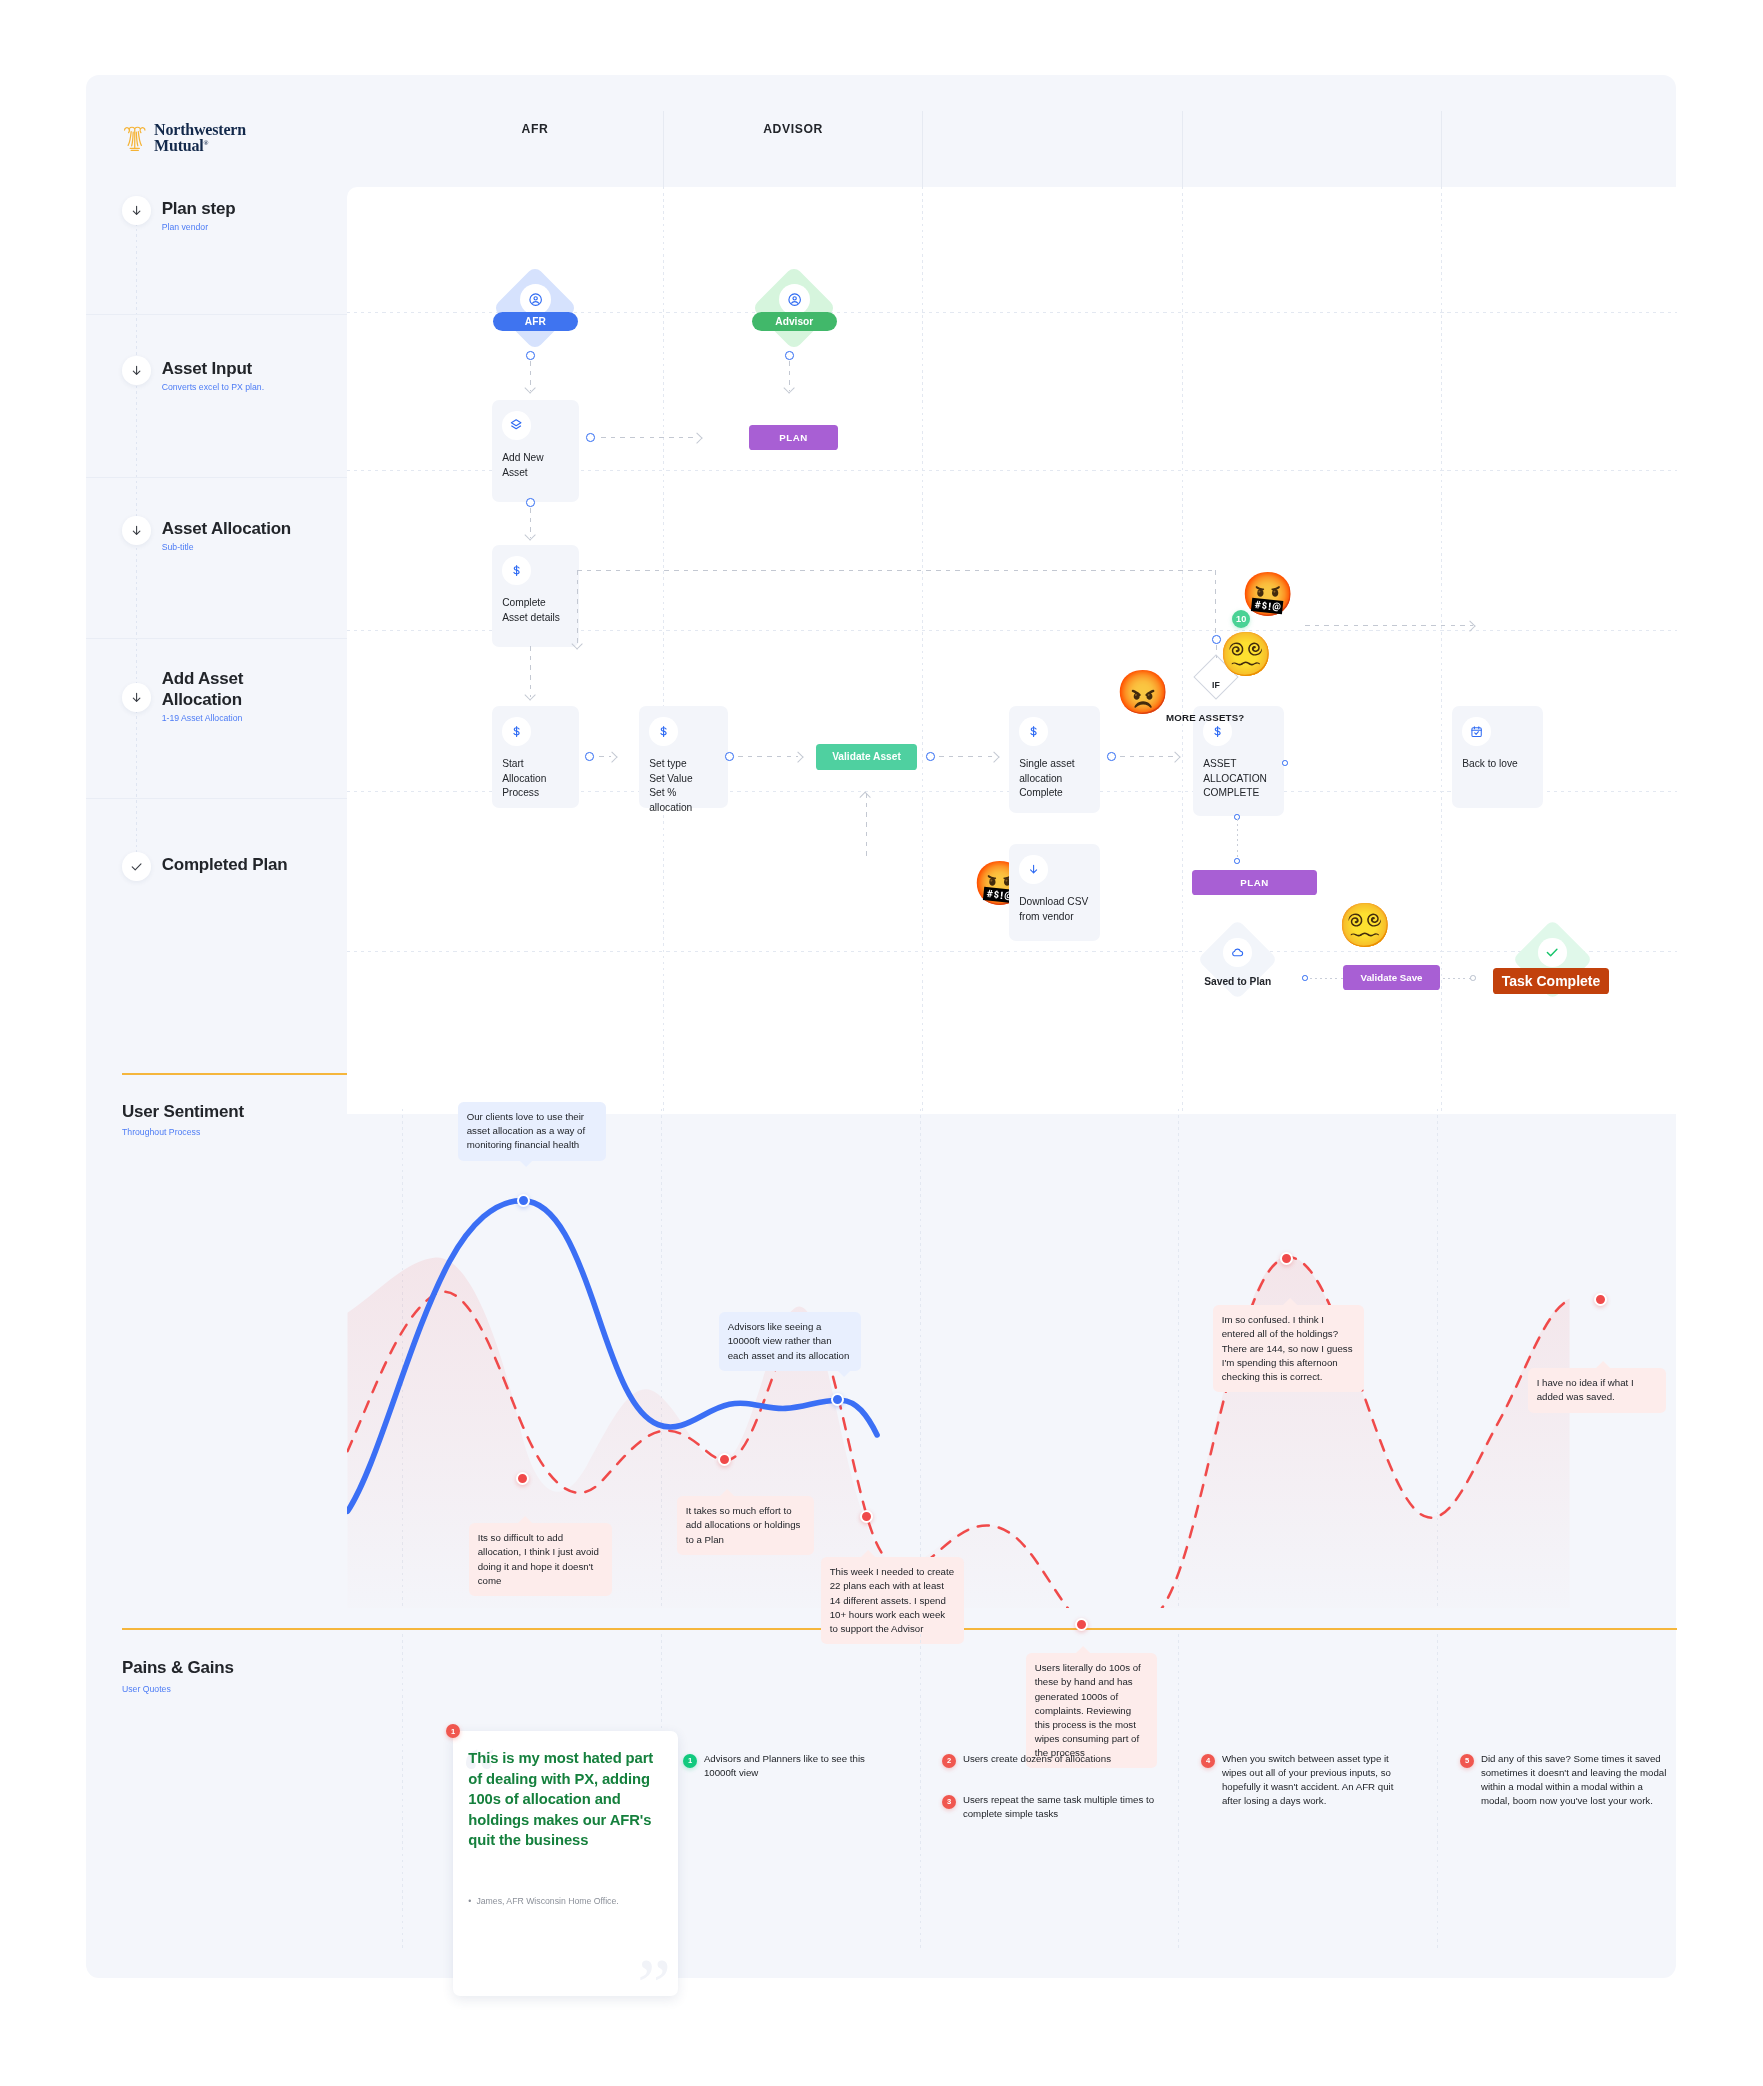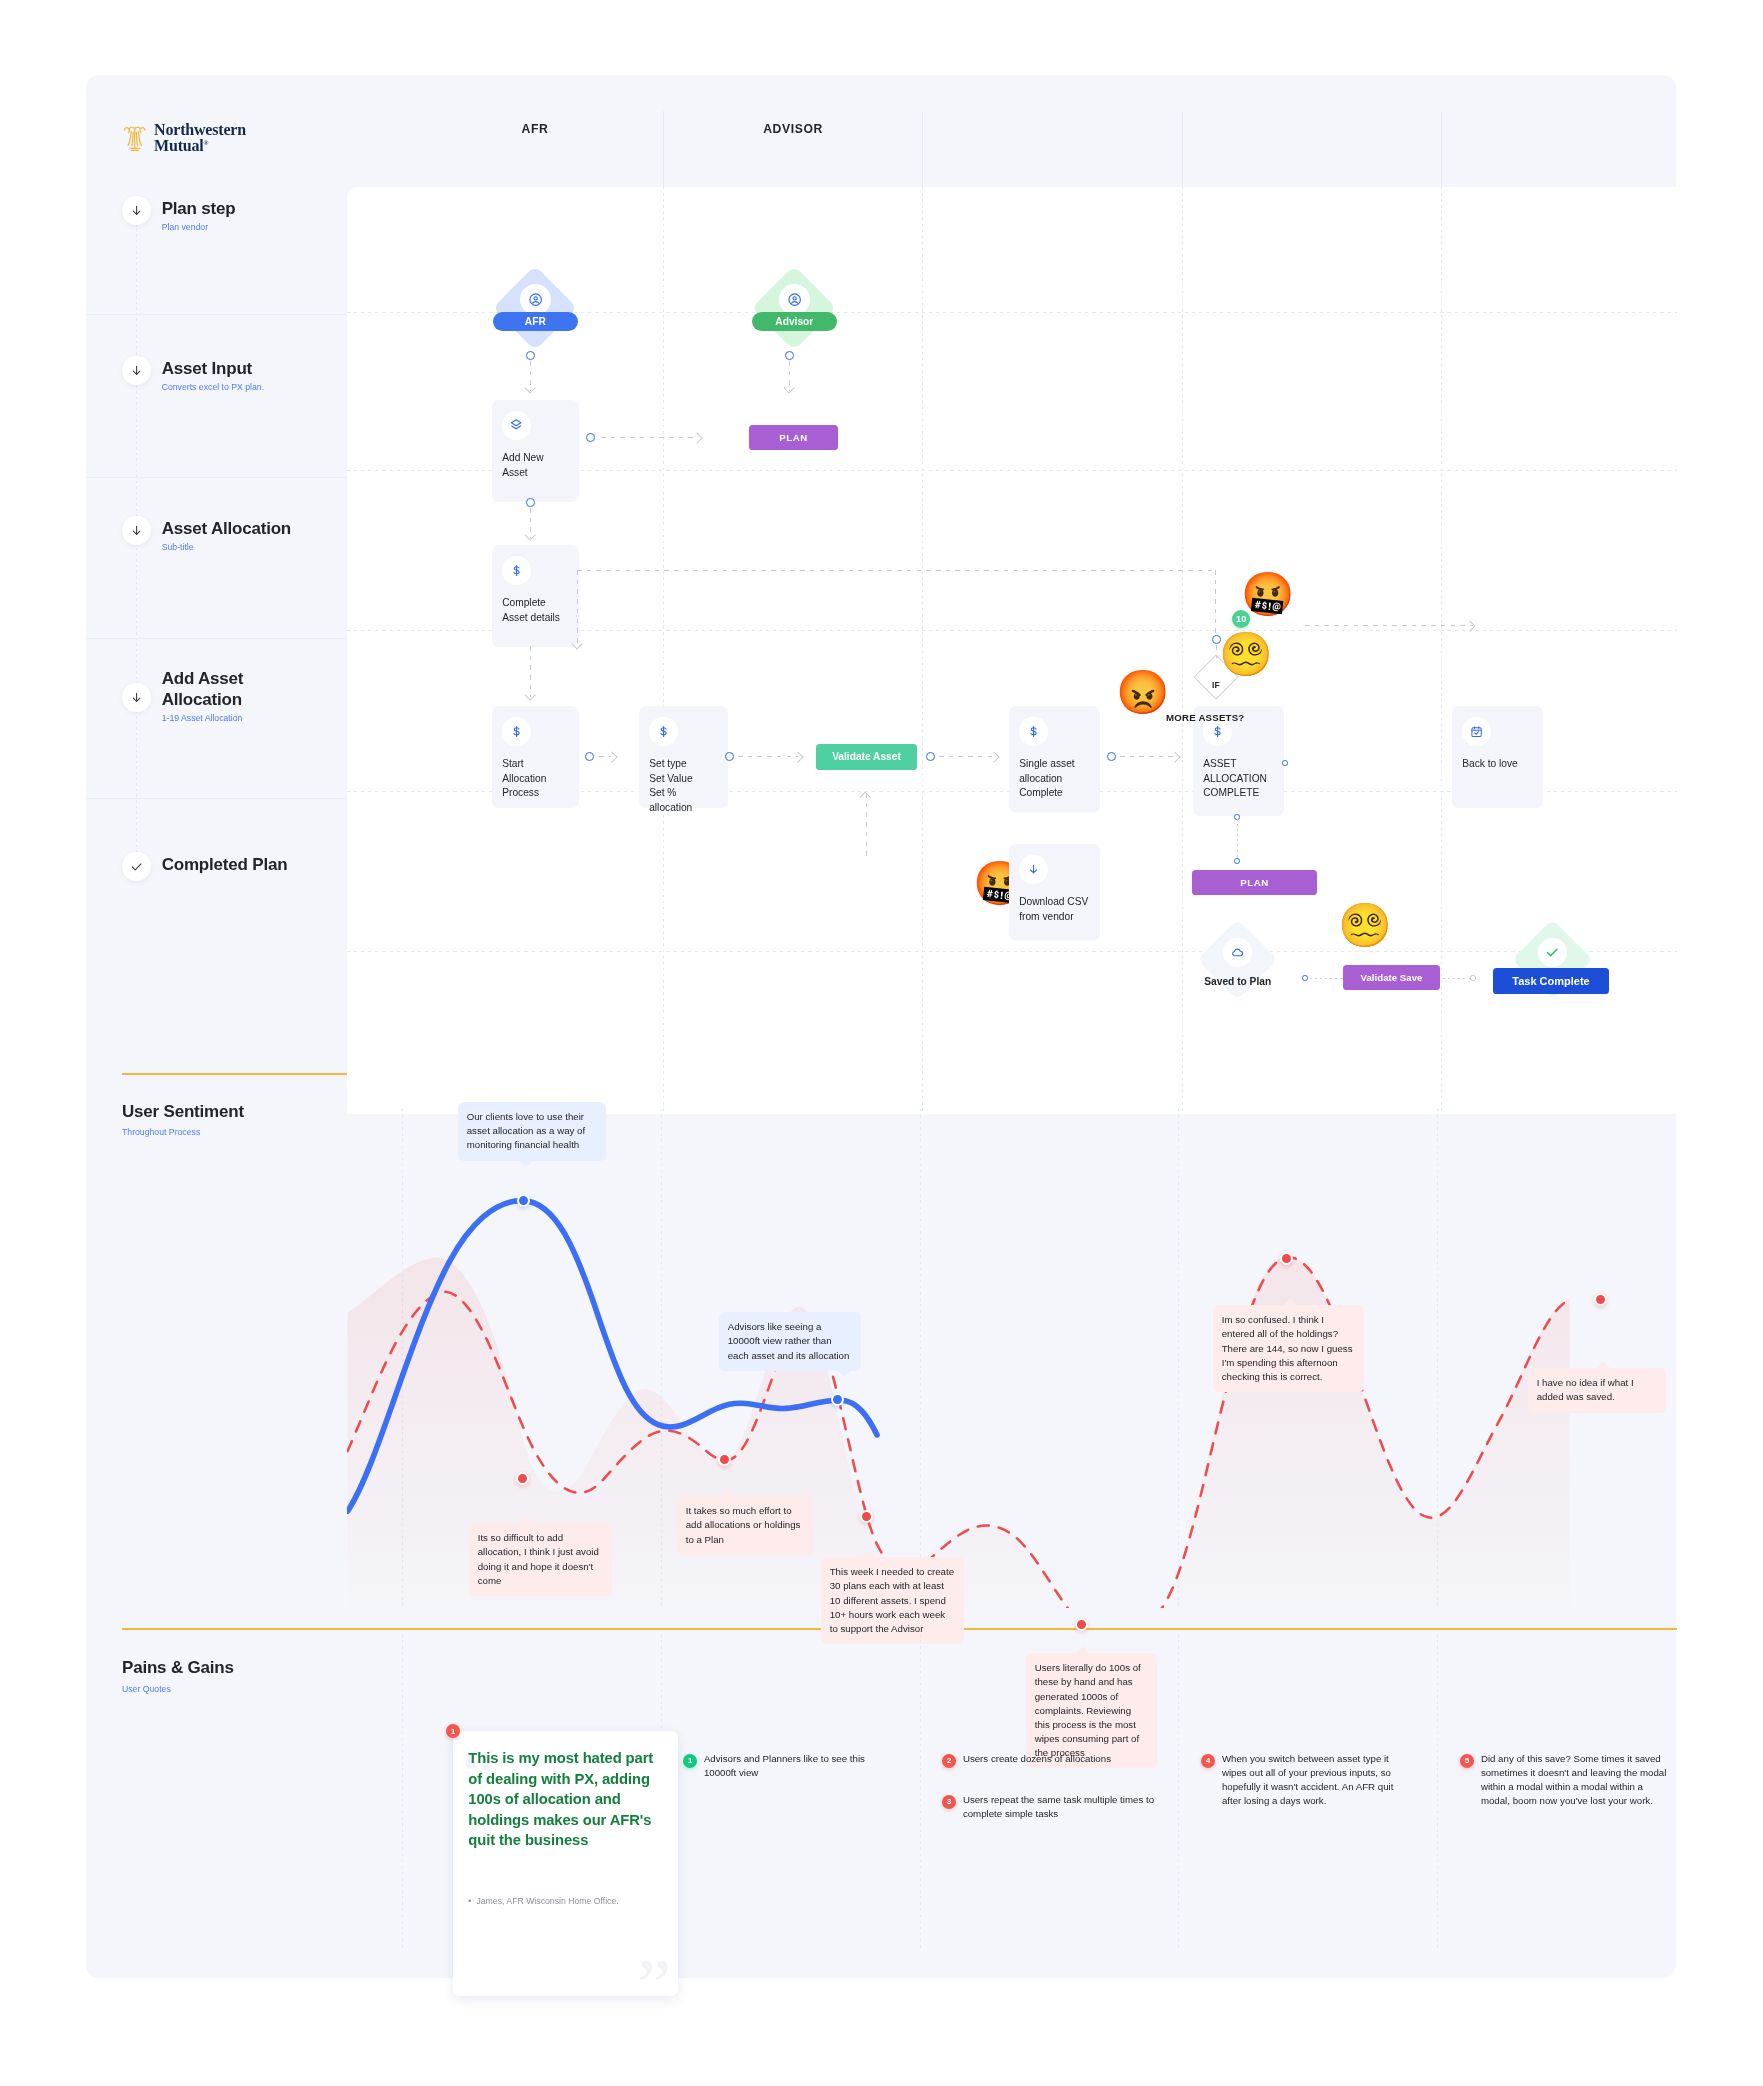--- a/index.html
+++ b/index.html
@@ -449,21 +449,21 @@
     <div class="emoji" style="left:991px;top:717px;font-size:43px">😵‍💫</div>
 
     <div class="dia-node" style="left:1177px;top:744px">
       <div class="sq" style="background:#e0f8ea"></div>
       <div class="ic">
         <svg width="14.3" height="14.3" viewBox="0 0 24 24" fill="none" stroke="#16c46a" stroke-width="2.4" stroke-linecap="round" stroke-linejoin="round">
             <path d="M4 12.5l5.5 5.5L20 7"></path>
           </svg>
       </div>
     </div>
-    <div class="pill-tag" style="left:1146px;top:781px;width:116px;height:25.5px;background:#1d4ed8;font-size:11px">Task Complete</div>
+    <div class="pill-tag" style="left:1146px;top:781px;width:116px;height:25.5px;background:#c2410c;font-size:14px">Task Complete</div>
   </div>
 
   <div style="position:absolute;left:261px;top:1034px;width:1330px;height:499px">
 
     <div class="vdot" style="left:55px;top:0;height:499px"></div>
     <div class="vdot" style="left:314px;top:0;height:499px"></div>
     <div class="vdot" style="left:573px;top:0;height:499px"></div>
     <div class="vdot" style="left:831px;top:0;height:499px"></div>
     <div class="vdot" style="left:1090px;top:0;height:499px"></div>
 
@@ -524,21 +524,21 @@
       <span>Its so difficult to add allocation, I think I just avoid doing it and hope it doesn't come</span>
       <div class="tail" style="left:51px;top:-4.6px"></div>
     </div>
 
     <div class="callout neg" style="left:330px;top:387px;width:137px">
       <span>It takes so much effort to add allocations or holdings to a Plan</span>
       <div class="tail" style="left:45px;top:-4.6px"></div>
     </div>
 
     <div class="callout neg" style="left:474px;top:448px;width:143px">
-      <span>This week I needed to create 30 plans each with at least 10 different assets. I spend 10+ hours work each week to support the Advisor</span>
+      <span>This week I needed to create 22 plans each with at least 14 different assets. I spend 10+ hours work each week to support the Advisor</span>
       <div class="tail" style="left:42px;top:-4.6px"></div>
     </div>
 
     <div class="callout neg" style="left:679px;top:544px;width:131px">
       <span>Users literally do 100s of these by hand and has generated 1000s of complaints. Reviewing this process is the most wipes consuming part of the process</span>
       <div class="tail" style="left:52px;top:-4.6px"></div>
     </div>
 
     <div class="callout neg" style="left:866px;top:196px;width:151px">
       <span>Im so confused. I think I entered all of the holdings? There are 144, so now I guess I'm spending this afternoon checking this is correct.</span>

